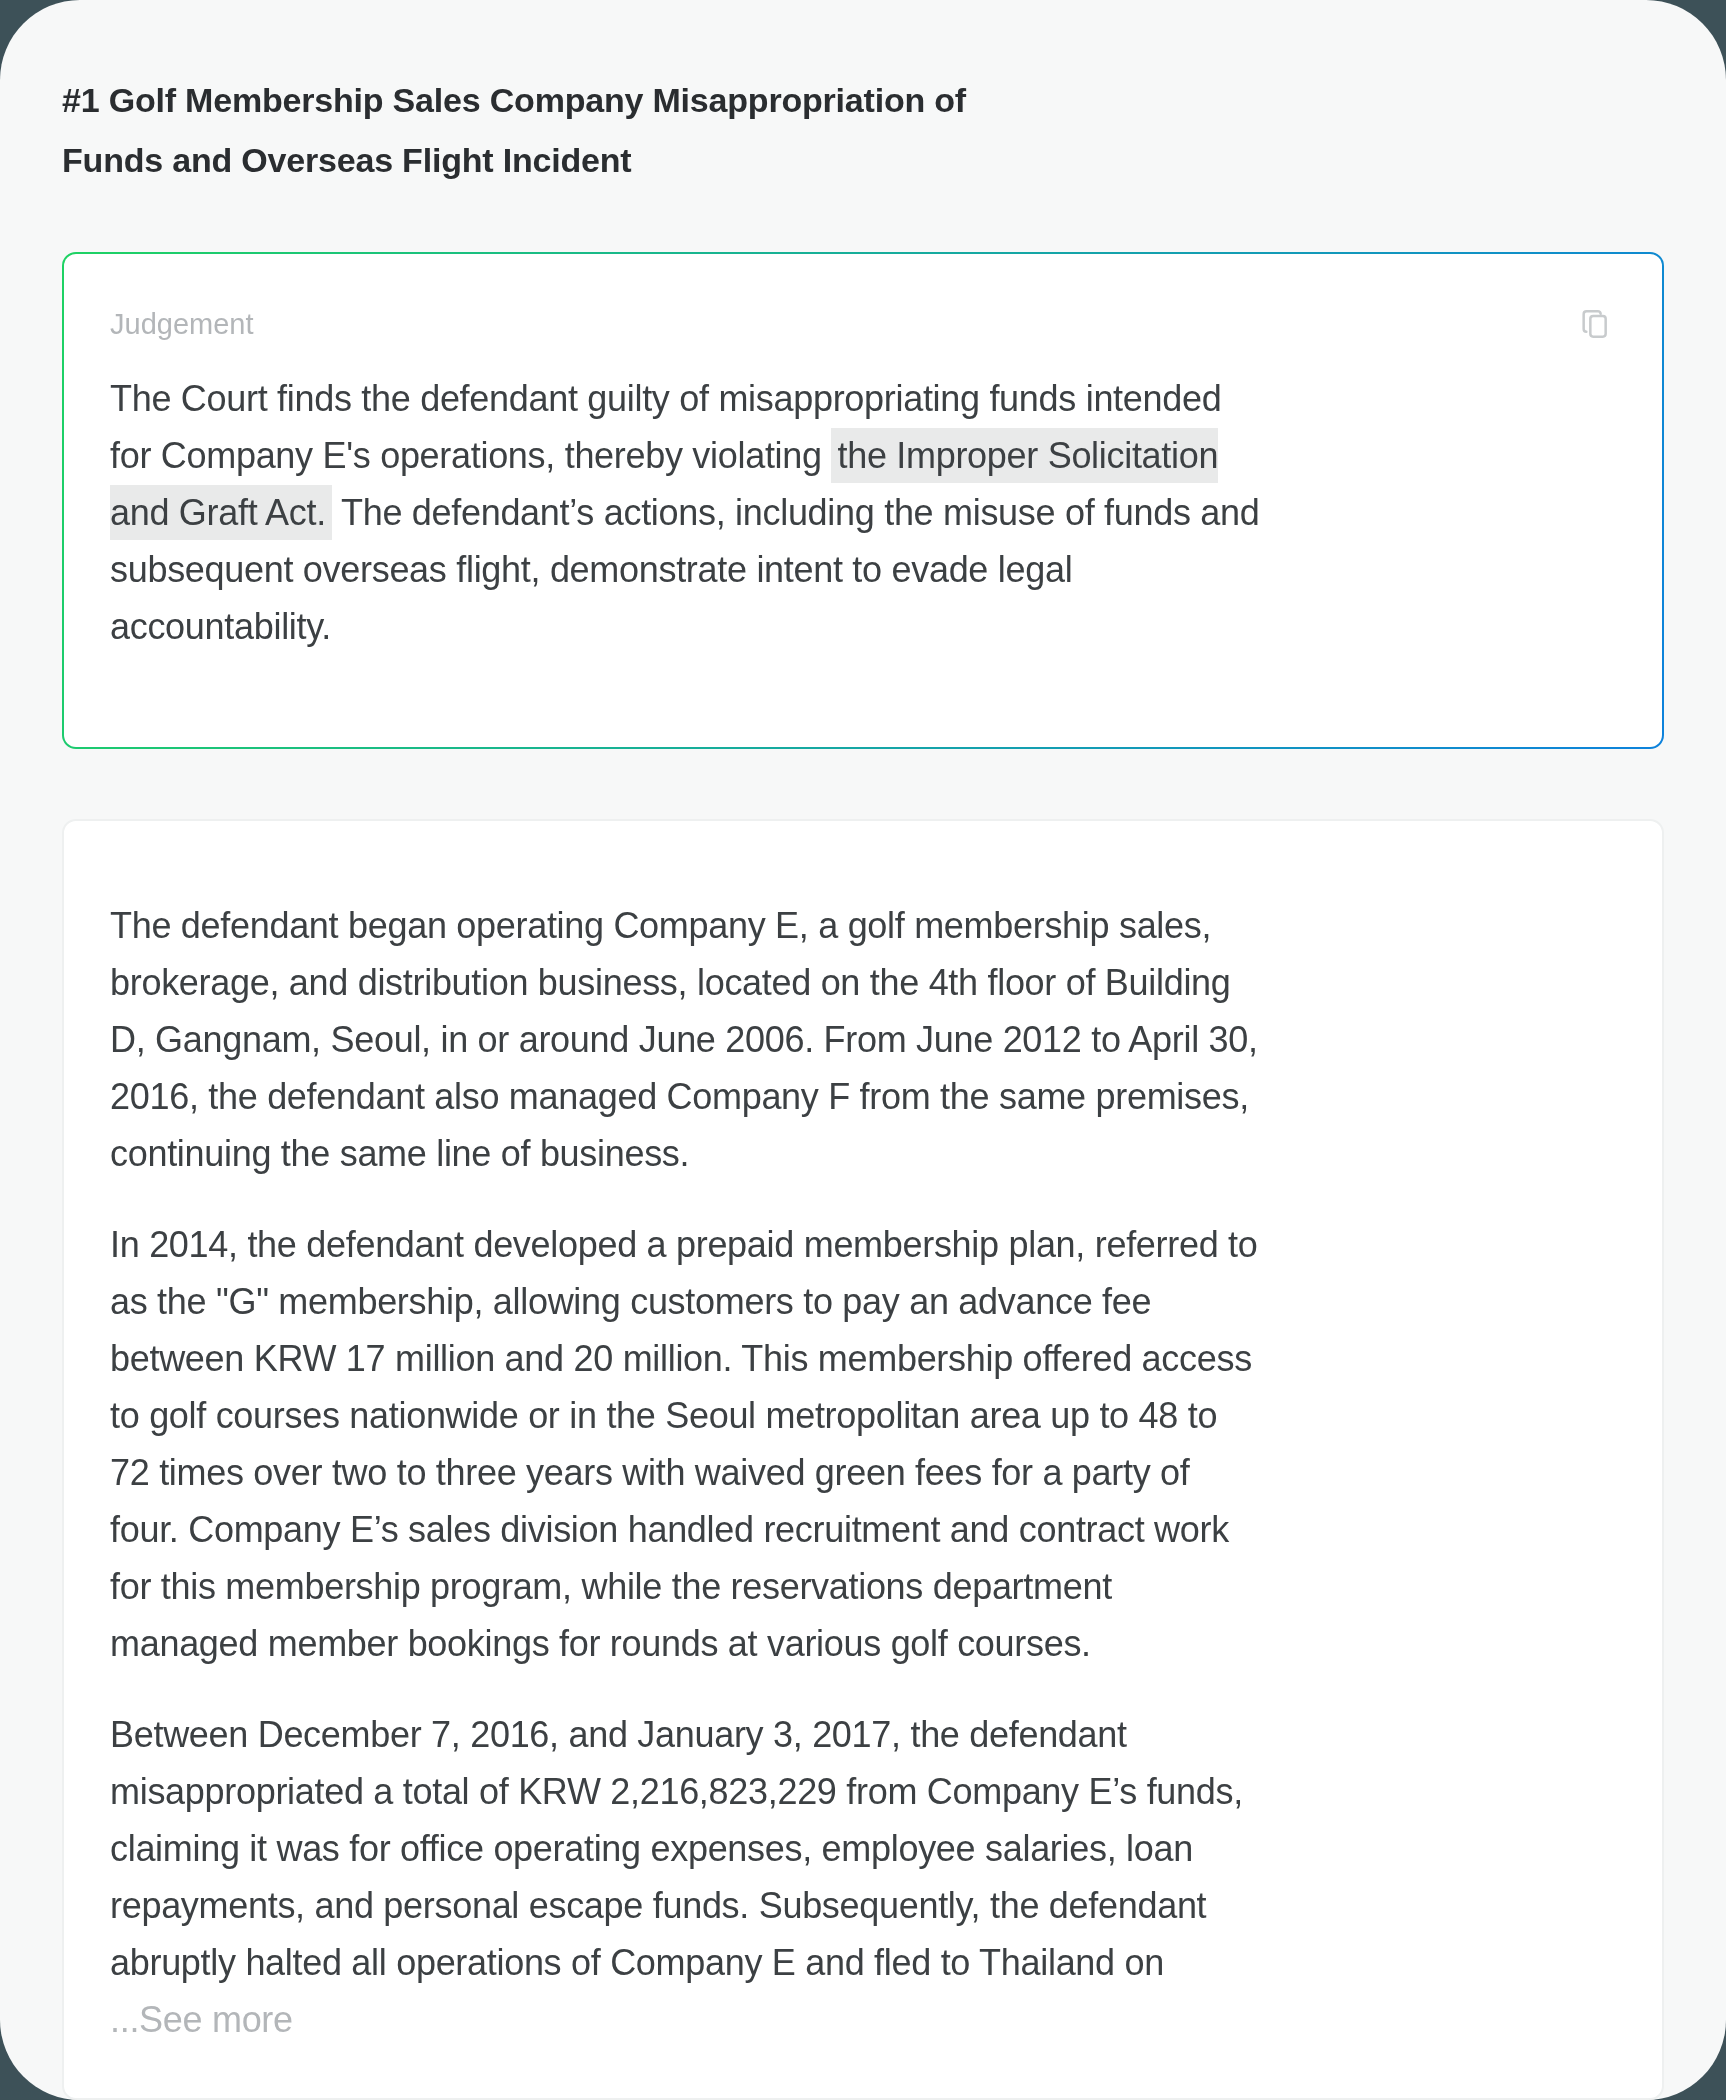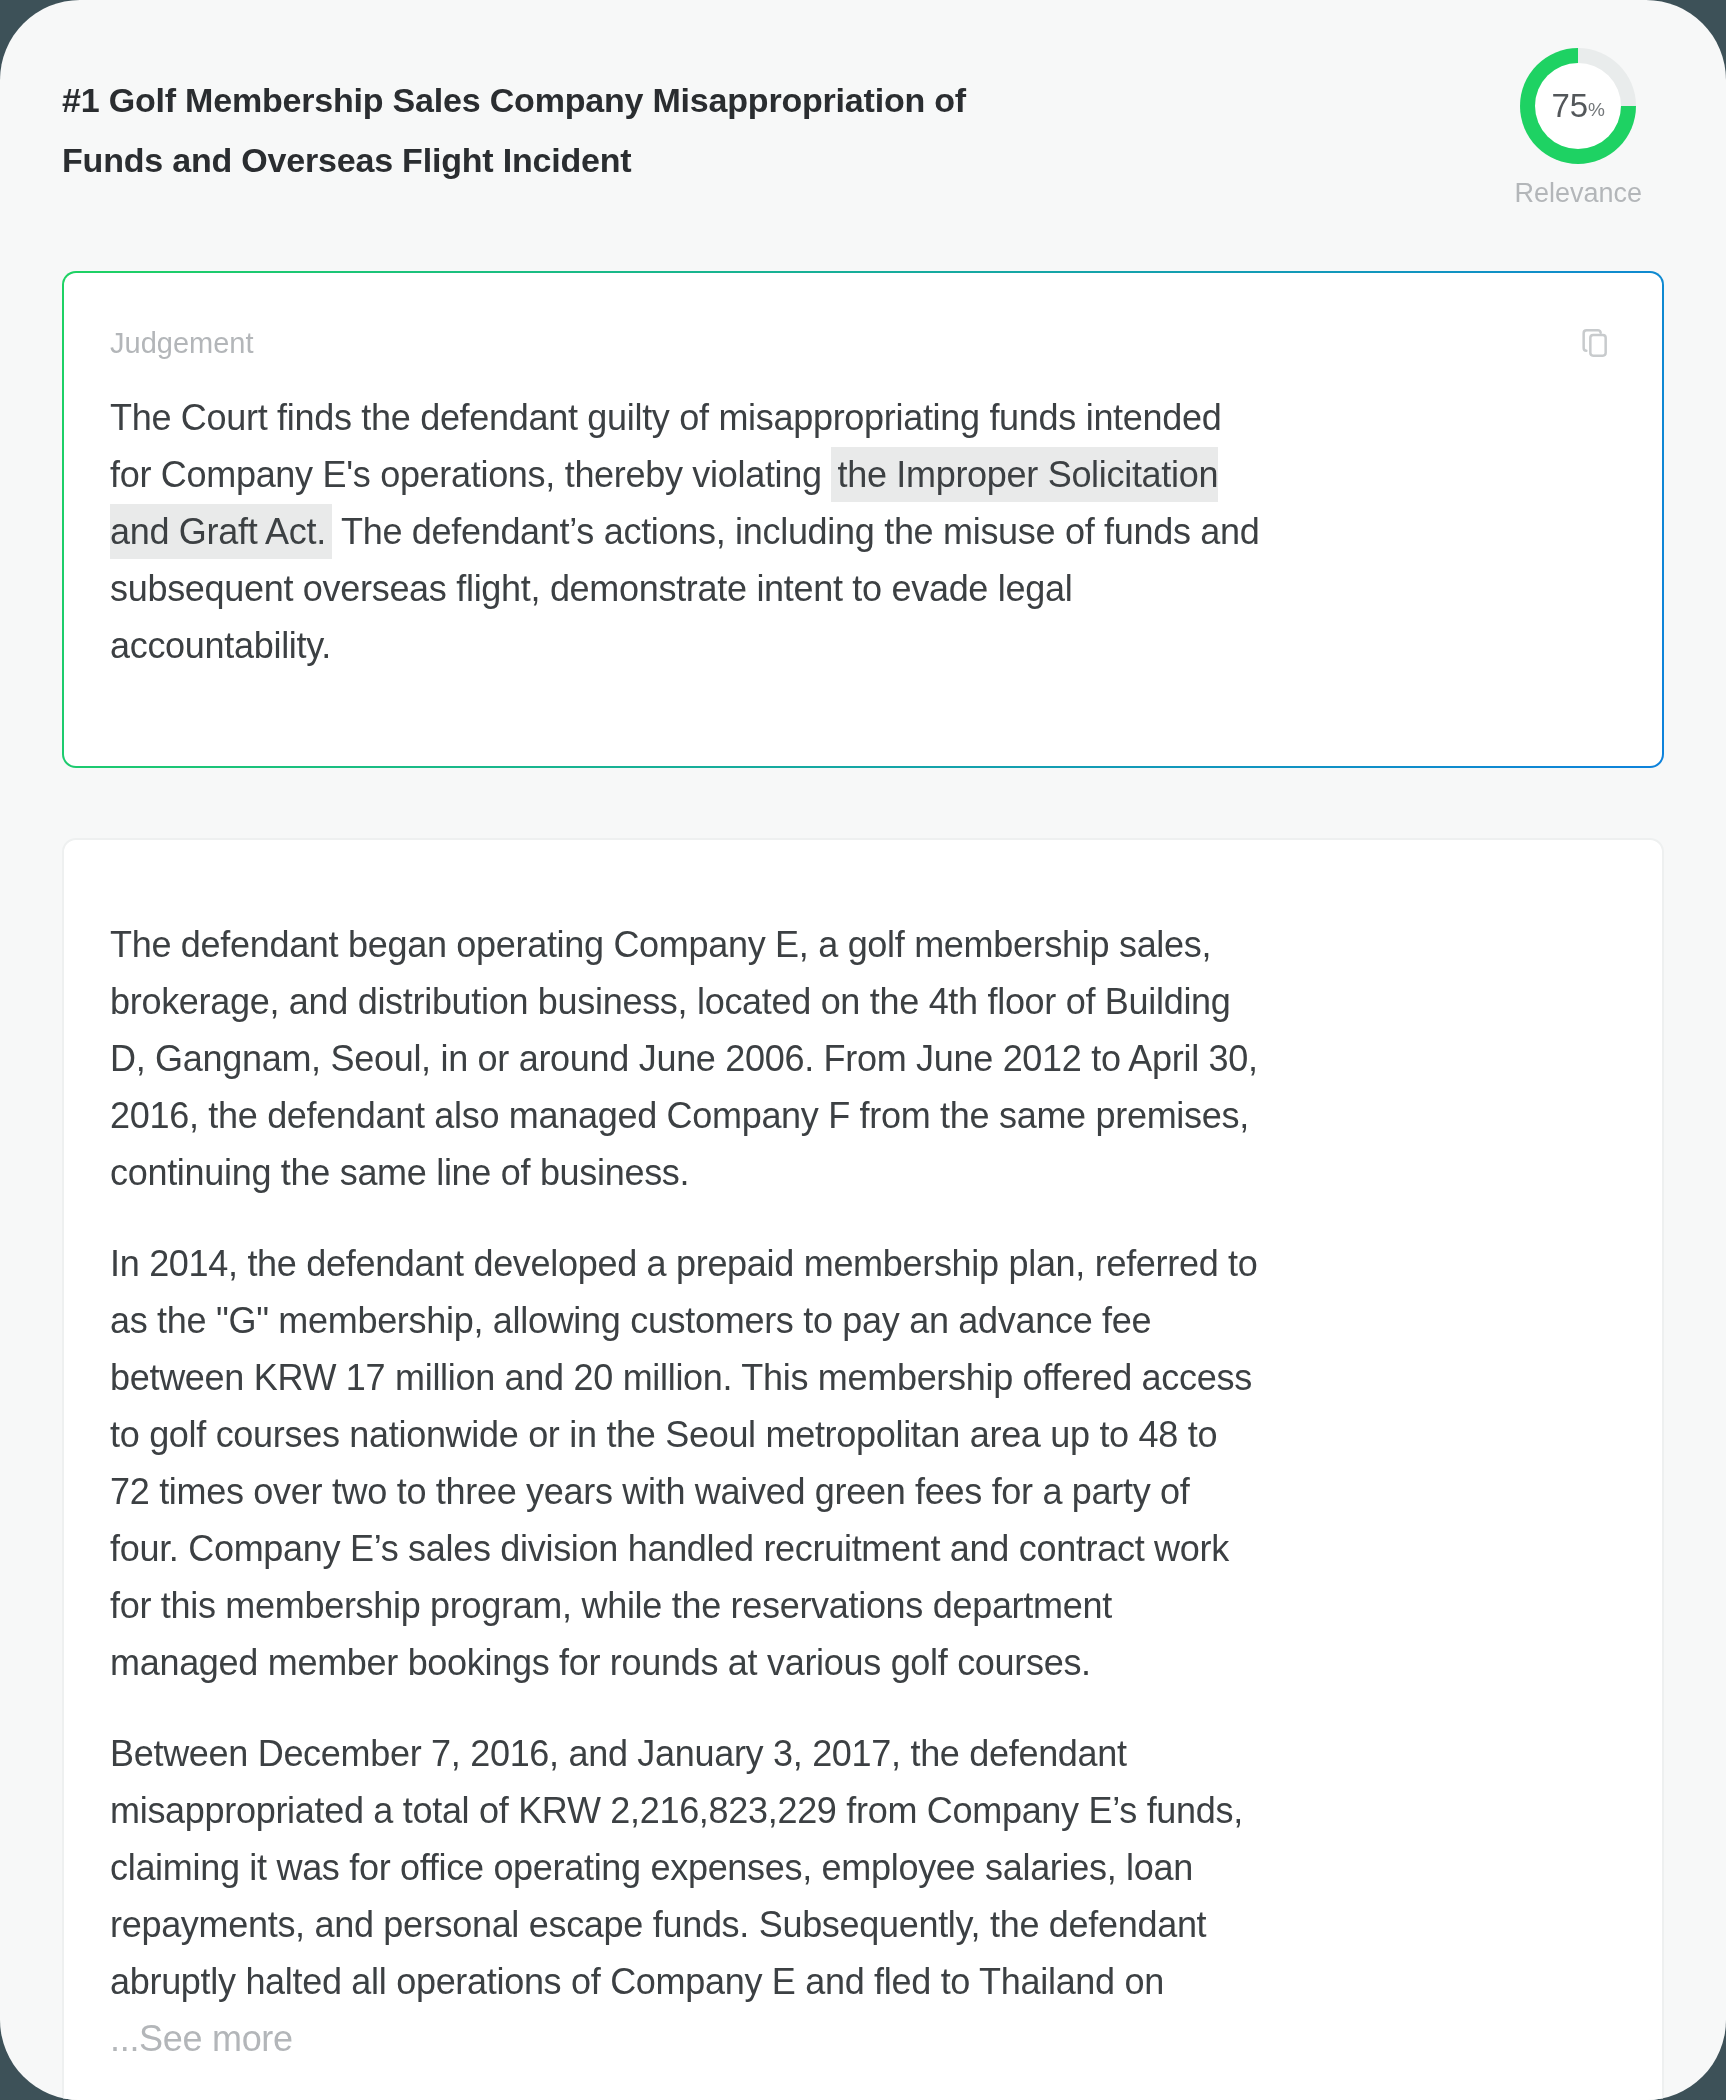--- a/index.html
+++ b/index.html
@@ -93,29 +93,20 @@
   }
 </style>
 </head>
 <body>
 
 <div class="page">
 
   <div class="header">
     <h1 class="case-title">#1 Golf Membership Sales Company Misappropriation of Funds and Overseas Flight Incident</h1>
 
-    <div class="relevance">
-      <div class="ring" style="background: conic-gradient(rgb(233, 236, 236) 0%, rgb(233, 236, 236) 25%, rgb(30, 210, 99) 25%, rgb(30, 210, 99) 100%);">
-        <div class="ring-hole">
-          <span class="ring-num">75</span>
-          <span class="ring-pct">%</span>
-        </div>
-      </div>
-      <div class="relevance-label">Relevance</div>
-    </div>
   </div>
 
   <section class="card judgement">
     <div class="card-head">
       <span class="card-label">Judgement</span>
       <button class="copy-btn">
         <span>
           <svg width="40" height="40" viewBox="0 0 24 24" fill="none" stroke="#c8cbcd" stroke-width="1.5" stroke-linecap="round" stroke-linejoin="round">
             <rect x="8.6" y="7.2" width="9.2" height="12.4" rx="1.7"></rect>
             <path d="M6.2 16.6 C5.3 16.6 4.6 15.9 4.6 15 V6.1 C4.6 5.15 5.35 4.4 6.3 4.4 H13.1 C14 4.4 14.7 5.05 14.8 5.9"></path>

